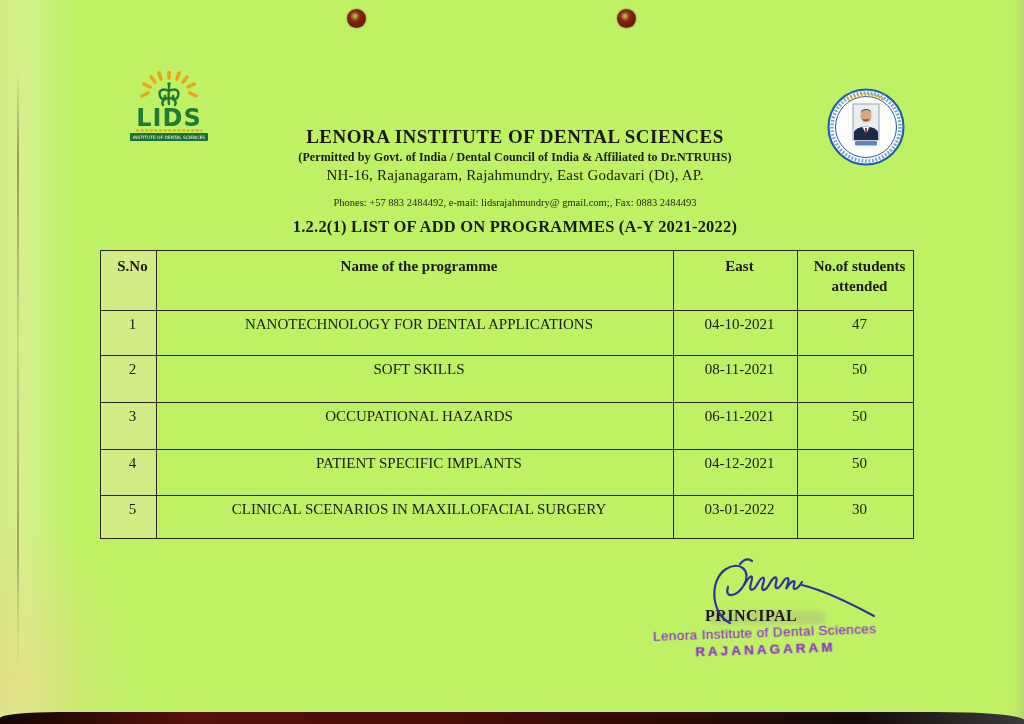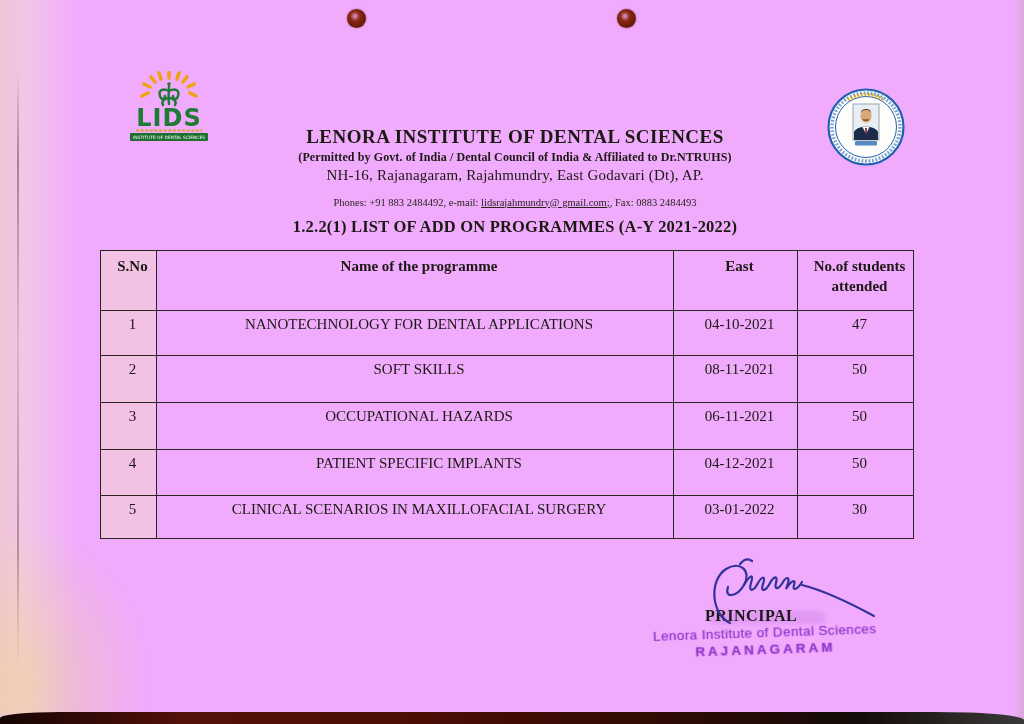--- a/index.html
+++ b/index.html
@@ -1,18 +1,18 @@
 <!DOCTYPE html>
 <html><head>
 <meta charset="utf-8">
 <style>
   html,body{margin:0;padding:0;background:#e9e7e2;}
   .page{
     position:relative;width:1024px;height:724px;overflow:hidden;
-    background:#f0abfc;
+    background:#bef264;
     font-family:"Liberation Serif","DejaVu Serif",serif;
     color:#1c1814;
   }
   
   .left-band{position:absolute;left:0;top:0;bottom:0;width:85px;pointer-events:none;
     background:linear-gradient(90deg,rgba(240,226,170,.45),rgba(246,238,200,.40) 30%,rgba(252,251,246,0) 90%);}
   .left-crease{position:absolute;left:17px;top:70px;bottom:50px;width:2px;pointer-events:none;
     background:linear-gradient(180deg,rgba(80,60,30,0),rgba(70,55,30,.45) 15%,rgba(70,55,30,.12) 45%,rgba(70,55,30,.40) 80%,rgba(80,60,30,0));}
   .bl-blob{position:absolute;left:0;bottom:10px;width:150px;height:190px;pointer-events:none;
     background:radial-gradient(ellipse at 15% 85%,rgba(238,216,140,.55),rgba(238,216,140,0) 70%);}
@@ -33,21 +33,21 @@
 
   
   .seal{position:absolute;left:826px;top:87px;width:80px;height:80px;}
 
   
   .header-block{position:absolute;left:0;top:126px;width:1030px;text-align:center;line-height:1.12;}
   .institute-name{font-size:19px;font-weight:bold;letter-spacing:.5px;}
   .affiliation{font-size:12px;font-weight:bold;margin-top:4px;letter-spacing:.1px;}
   .address{font-size:15px;margin-top:2px;letter-spacing:.2px;}
   .contact{font-size:10.5px;margin-top:13px;color:#2a241e;}
-  .contact .email{text-decoration:underline;}
+  .contact .email{}
   .doc-title{font-size:16.5px;font-weight:bold;margin-top:10px;letter-spacing:.2px;}
 
   
   table.doc-table{position:absolute;left:100px;top:250px;width:813px;
     border-collapse:collapse;table-layout:fixed;}
   .doc-table th,.doc-table td{
     border:1.5px solid #2b2520;vertical-align:top;text-align:center;
     padding:5px 4px 0 12px;font-size:15px;overflow:hidden;}
   .doc-table th{font-weight:bold;line-height:1.35;}
   .doc-table thead tr{height:60px;}
@@ -130,21 +130,21 @@
       <path d="M36.5 40 L40 47 L43.5 40 Z" fill="#ffffff"></path>
       <line x1="40" y1="41" x2="40" y2="47" stroke="#7a1020" stroke-width="1.6"></line>
       <rect x="29" y="54" width="22" height="4.5" rx="1" fill="#2060b0" opacity=".75"></rect>
     </svg>
   </div>
 
   <div class="header-block">
     <div class="institute-name">LENORA INSTITUTE OF DENTAL SCIENCES</div>
     <div class="affiliation">(Permitted by Govt. of India / Dental Council of India &amp; Affiliated to Dr.NTRUHS)</div>
     <div class="address">NH-16, Rajanagaram, Rajahmundry, East Godavari (Dt), AP.</div>
-    <div class="contact"><span>Phones: +91 883 2484492, e-mail: </span><span class="email">lidsrajahmundry@ gmail.com;</span><span>, Fax: 0883  2484493</span></div>
+    <div class="contact"><span>Phones: +57 883 2484492, e-mail: </span><span class="email">lidsrajahmundry@ gmail.com;</span><span>, Fax: 0883  2484493</span></div>
     <div class="doc-title">1.2.2(1) LIST OF ADD ON PROGRAMMES (A-Y 2021-2022)</div>
   </div>
 
   <table class="doc-table">
     <colgroup>
         <col class="c-sno">
         <col class="c-name">
         <col class="c-date">
         <col class="c-students">
       </colgroup>

